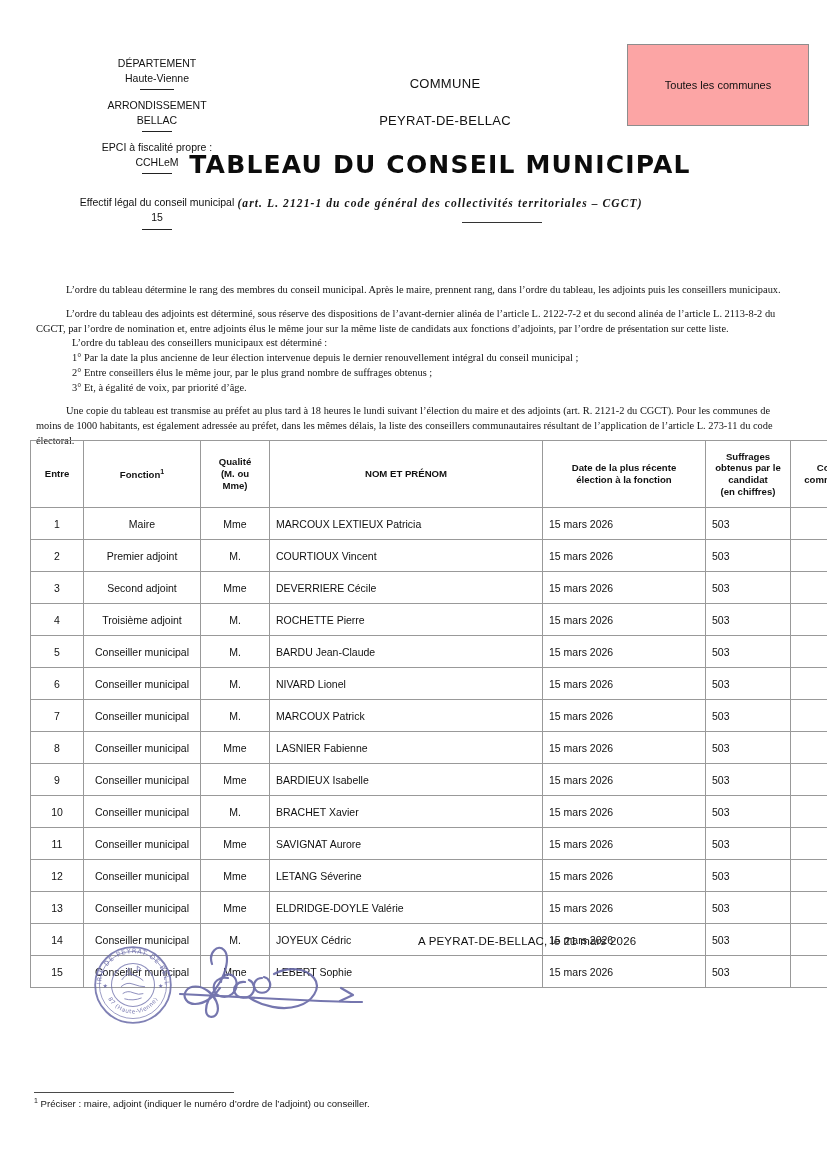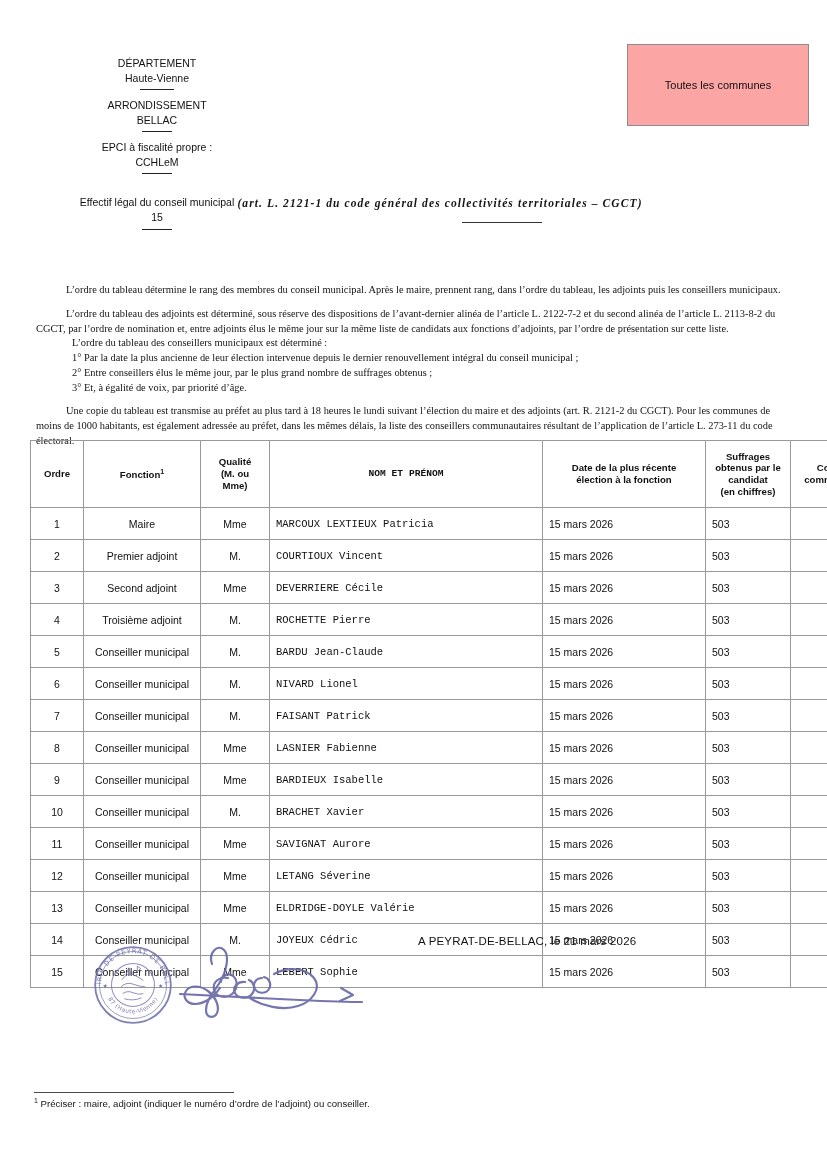--- a/index.html
+++ b/index.html
@@ -85,21 +85,21 @@
   table.tableau thead th{
     height:66px;font-weight:bold;font-size:9.6px;line-height:1.22;
     text-align:center;vertical-align:middle;
   }
   table.tableau tbody td{
     height:31px;vertical-align:middle;
   }
   .c-ordre{width:40px;text-align:center;}
   .c-fonction{width:104px;text-align:center;}
   .c-qualite{width:56px;text-align:center;}
-  .c-nom{width:260px;text-align:left;padding-left:10px;font-family:Liberation Mono, monospace;}
+  .c-nom{width:260px;text-align:left;padding-left:10px;}
   .c-date{width:150px;text-align:left;padding-left:14px;}
   .c-suff{width:72px;}
   .c-cc{width:86px;text-align:center;}
   th.c-nom{text-align:center;padding-left:6px;}
   th.c-date{text-align:center;padding-left:6px;}
   sup.fn{font-size:7px;vertical-align:super;}
 
   
   .signline{
     position:absolute;left:418px;top:935px;
@@ -135,45 +135,50 @@
     <div class="ln">BELLAC</div>
     <div class="rule short"></div>
     <div class="ln">EPCI à fiscalité propre :</div>
     <div class="ln">CCHLeM</div>
     <div class="rule short"></div>
     <div class="ln sp">Effectif légal du conseil municipal</div>
     <div class="ln">15</div>
     <div class="rule short"></div>
   </div>
 
+  <div class="commune">
+    <div>COMMUNE</div>
+    <div class="c2">PEYRAT-DE-BELLAC</div>
+  </div>
 
   <div class="allcom-box">
     <span>Toutes les communes</span>
   </div>
 
+  <div class="maintitle">TABLEAU DU CONSEIL MUNICIPAL</div>
   <div class="subtitle">(art. L. 2121-1 du code général des  collectivités territoriales – CGCT)</div>
   <div class="title-rule"></div>
 
   <div class="prose">
     <p class="p-ind">L’ordre du tableau détermine le rang des membres du conseil municipal. Après le maire, prennent rang, dans l’ordre du tableau, les adjoints puis les conseillers municipaux.</p>
     <div class="gap"></div>
     <p class="p-ind">L’ordre du tableau des adjoints est déterminé, sous réserve des dispositions de l’avant-dernier alinéa de l’article L. 2122-7-2 et du second alinéa de l’article L. 2113-8-2 du CGCT, par l’ordre de nomination et, entre adjoints élus le même jour sur la même liste de candidats aux fonctions d’adjoints, par l’ordre de présentation sur cette liste.</p>
     <p class="sm-ind">L’ordre du tableau des conseillers municipaux est déterminé :</p>
     <p class="sm-ind">1° Par la date la plus ancienne de leur élection intervenue depuis le dernier renouvellement intégral du conseil municipal ;</p>
     <p class="sm-ind">2° Entre conseillers élus le même jour, par le plus grand nombre de suffrages obtenus ;</p>
     <p class="sm-ind">3° Et, à égalité de voix, par priorité d’âge.</p>
     <div class="gap"></div>
     <p class="p-ind">Une copie du tableau est transmise au préfet au plus tard à 18 heures le lundi suivant l’élection du maire et des adjoints (art. R. 2121-2 du CGCT). Pour les communes de moins de 1000 habitants, est également adressée au préfet, dans les mêmes délais, la liste des conseillers communautaires résultant de l’application de l’article L. 273-11 du code électoral.</p>
   </div>
 
   <div class="tbl-wrap">
     <table class="tableau">
       <thead>
         <tr>
-          <th class="c-ordre">Ordre</th>
+          <th class="c-ordre">Entre</th>
           <th class="c-fonction"><span>Fonction</span><sup class="fn">1</sup></th>
           <th class="c-qualite">
             <div>Qualité</div>
             <div>(M. ou</div>
             <div>Mme)</div>
           </th>
           <th class="c-nom">NOM ET PRÉNOM</th>
           <th class="c-date">
             <div>Date de la plus récente</div>
             <div>élection à la fonction</div>
@@ -242,21 +247,21 @@
             <td class="c-qualite">M.</td>
             <td class="c-nom">NIVARD Lionel</td>
             <td class="c-date">15 mars 2026</td>
             <td class="c-suff">503</td>
             <td class="c-cc"></td>
           </tr>
           <tr>
             <td class="c-ordre">7</td>
             <td class="c-fonction">Conseiller municipal</td>
             <td class="c-qualite">M.</td>
-            <td class="c-nom">FAISANT Patrick</td>
+            <td class="c-nom">MARCOUX Patrick</td>
             <td class="c-date">15 mars 2026</td>
             <td class="c-suff">503</td>
             <td class="c-cc"></td>
           </tr>
           <tr>
             <td class="c-ordre">8</td>
             <td class="c-fonction">Conseiller municipal</td>
             <td class="c-qualite">Mme</td>
             <td class="c-nom">LASNIER Fabienne</td>
             <td class="c-date">15 mars 2026</td>

